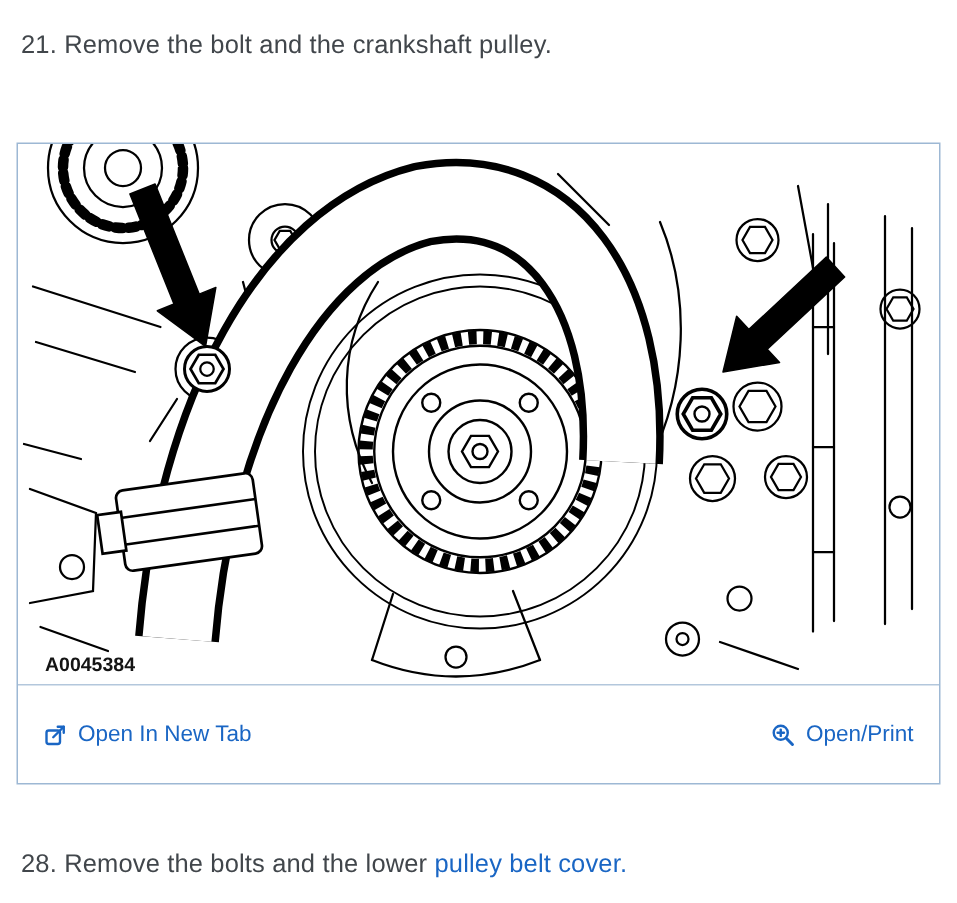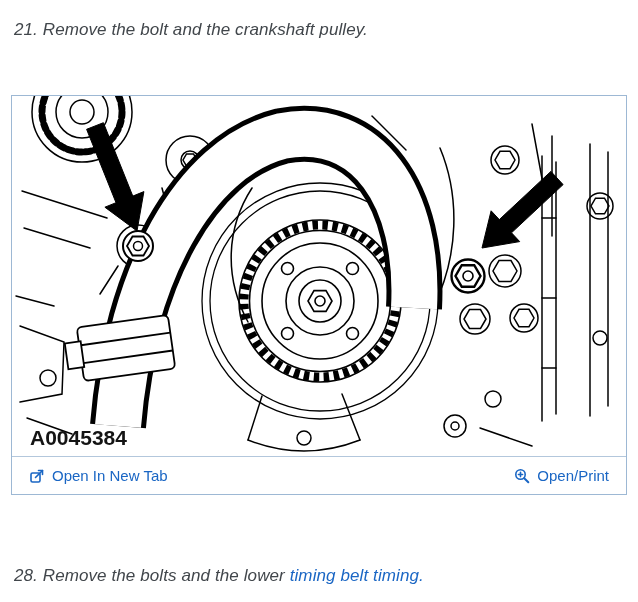--- a/index.html
+++ b/index.html
@@ -7,43 +7,42 @@
     width:638px; height:602px;
     background:#ffffff;
     font-family:"Liberation Sans", sans-serif;
     position:relative;
     overflow:hidden;
   }
   .step {
     position:absolute; left:14px;
     font-size:17px; color:#41464b;
     letter-spacing:0.1px;
-    font-style:italic;
   }
   #step21 { top:20px; }
   #step22 { top:566px; }
   .inline-link { color:#1a66c4; text-decoration:none; cursor:pointer; }
 
   .panel {
     position:absolute; left:11px; top:95px;
     width:614px;
     background:#ffffff;
     border:1px solid #9db8d4;
   }
   .figure-area { position:relative; width:614px; height:360px; background:#fff; }
   svg.diagram { display:block; width:614px; height:360px; }
   .figure-label {
     position:absolute; left:18px; bottom:6px;
-    font-size:21px; font-weight:600; color:#141414;
+    font-size:13px; font-weight:600; color:#141414;
   }
   .toolbar {
     height:37px;
     border-top:1px solid #b3c7dc;
     display:flex; align-items:center; justify-content:space-between;
-    padding:0 17px;
+    padding:14px 17px;
     background:#fff;
   }
   .tb-link {
     display:flex; align-items:center; gap:7px;
     color:#1a66c4; font-size:15px; text-decoration:none; cursor:pointer;
   }
   .tb-icon { display:flex; align-items:center; }
 </style>
 </head>
 <body>
@@ -188,14 +187,14 @@
           <line x1="6.5" y1="4.4" x2="6.5" y2="8.6"></line>
           <line x1="4.4" y1="6.5" x2="8.6" y2="6.5"></line>
         </svg>
       </span>
       <span>Open/Print</span>
     </a>
   </div>
 </div>
 
 <div id="step22" class="step">
-  <span>28. Remove the bolts and the lower </span><a class="inline-link">timing belt timing.</a>
+  <span>28. Remove the bolts and the lower </span><a class="inline-link">pulley belt cover.</a>
 </div>
 
 </body></html>

